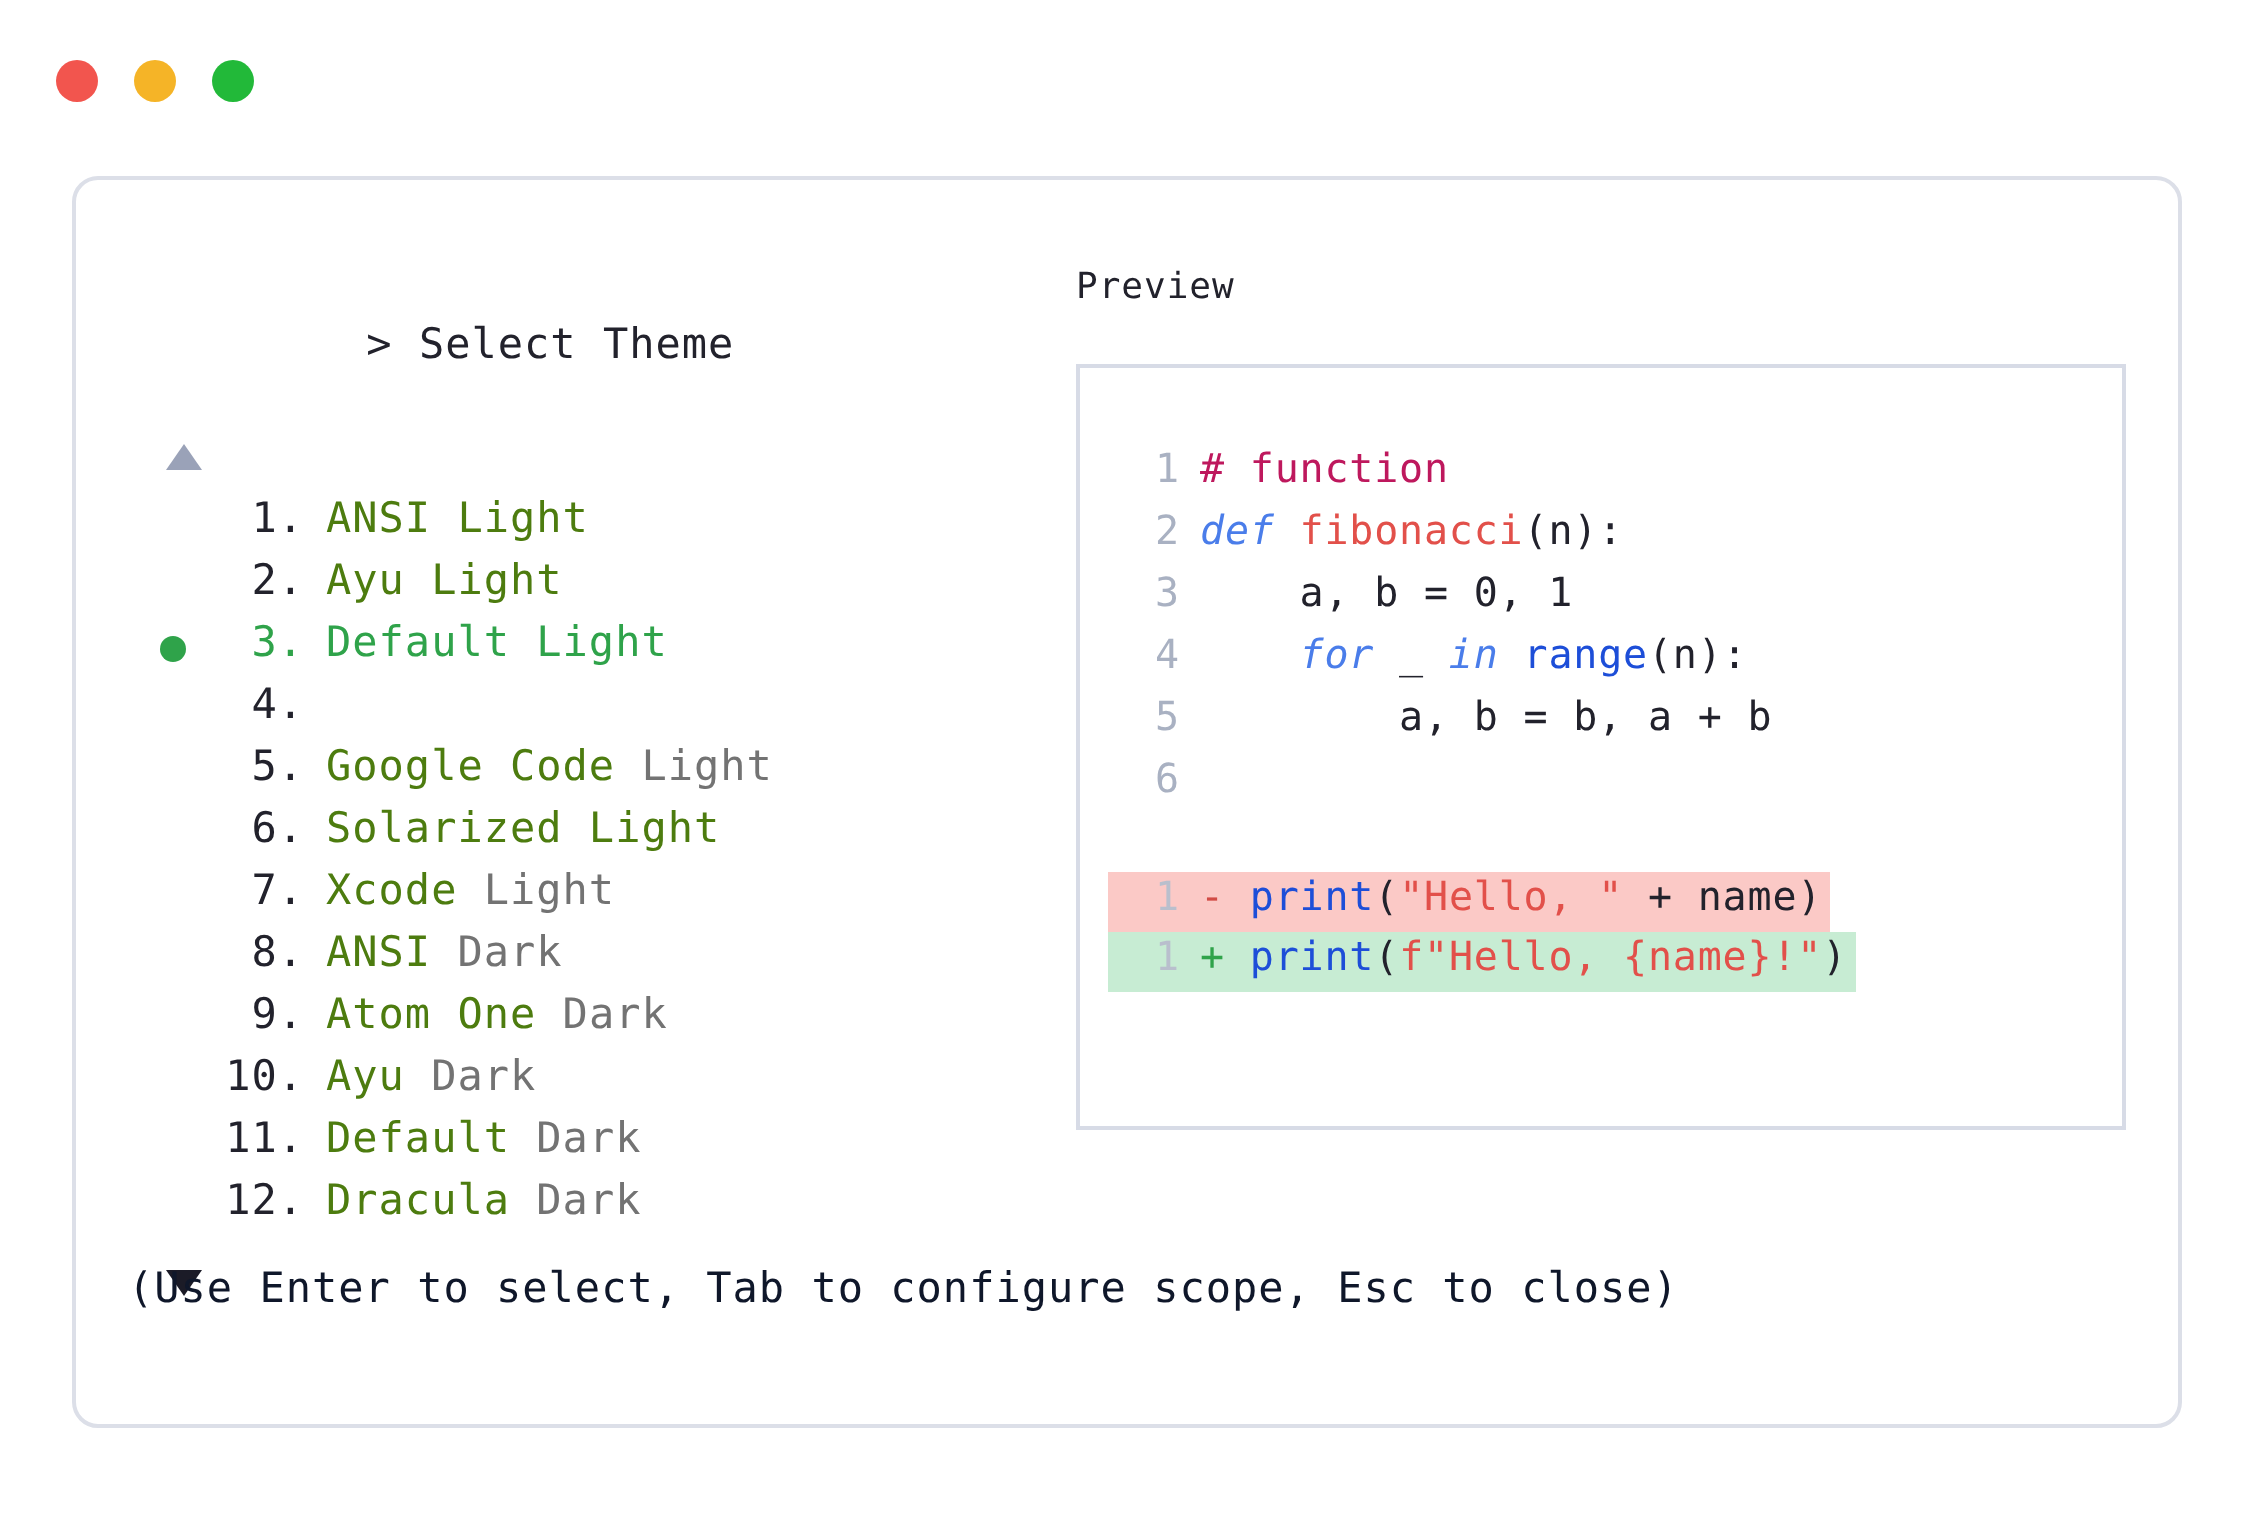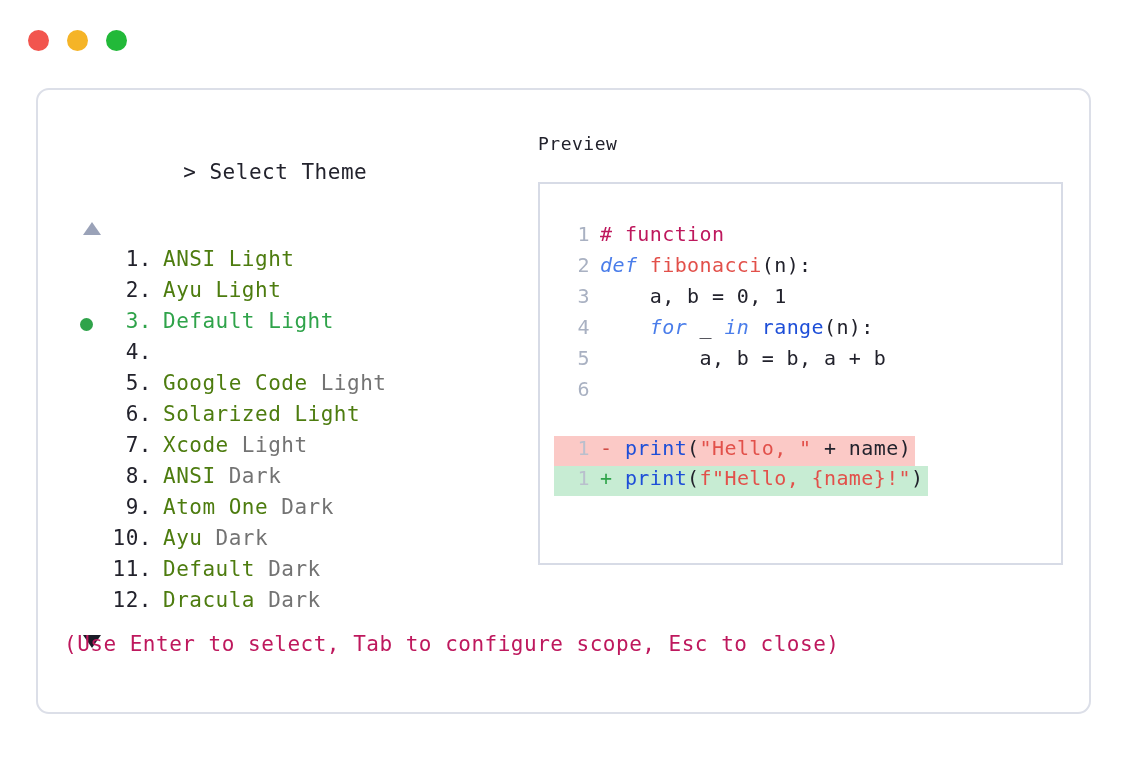--- a/index.html
+++ b/index.html
@@ -199,21 +199,21 @@
   .tok-string   { color: #e2504a; }
   .tok-plain    { color: #22222c; }
 
   
   .hint {
     position: absolute;
     left: 26px;
     top: 542px;
     font-size: 21px;
     letter-spacing: 0.5px;
-    color: #be185d;
+    color: #0f172a;
     white-space: pre;
   }
 </style>
 </head>
 <body>
 
 <div class="window-chrome">
   <div class="dot dot-close"></div>
   <div class="dot dot-min"></div>
   <div class="dot dot-max"></div>

